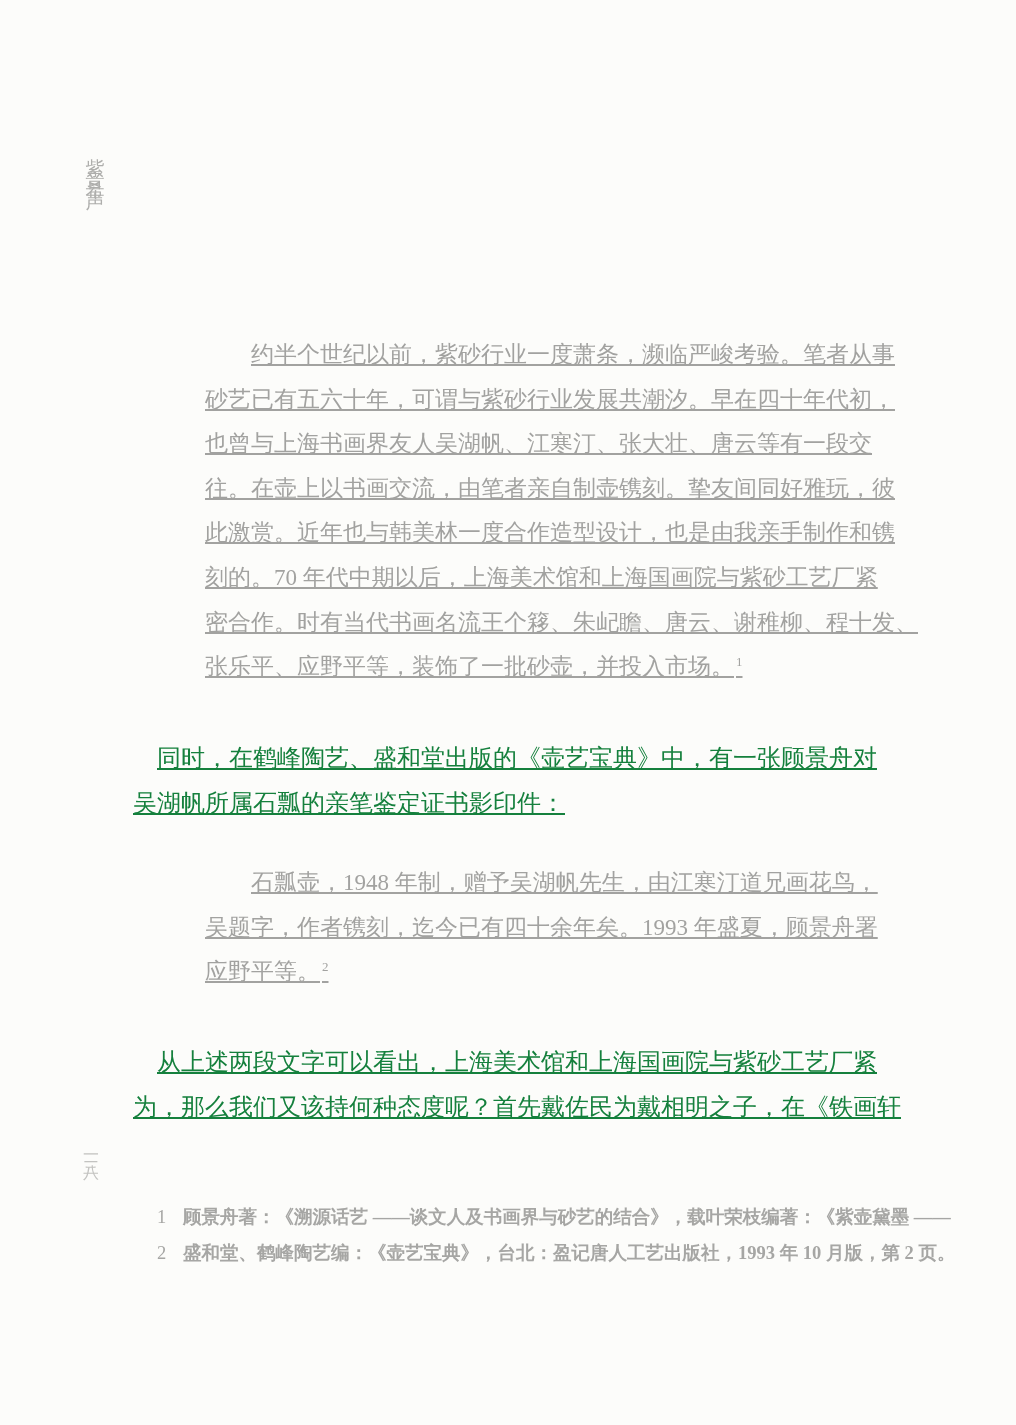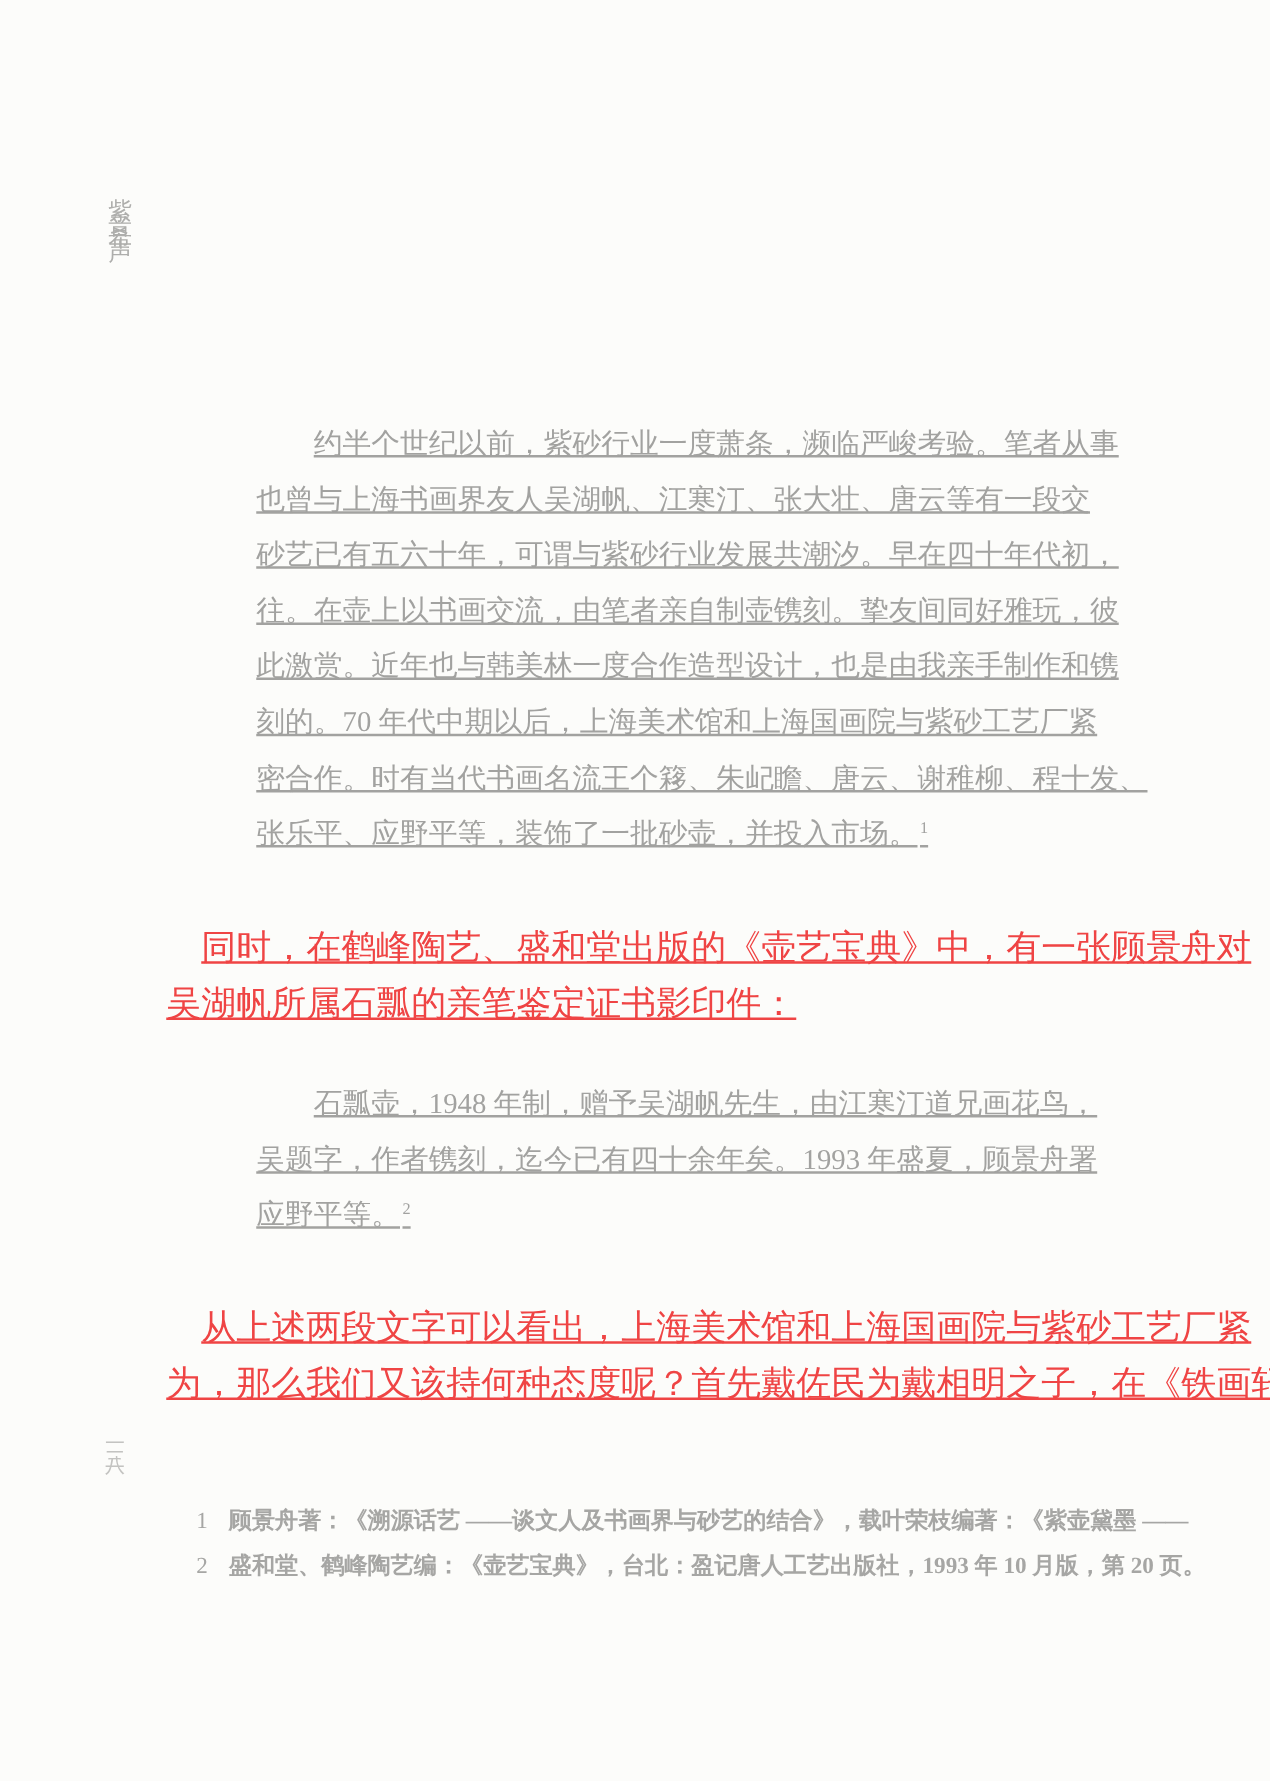--- a/index.html
+++ b/index.html
@@ -55,23 +55,23 @@
     font-size: 23px;
     line-height: 44.6px;
     color: #a2a2a0;
   }
   .q1 { top: 333px; }
   .q2 { top: 861px; }
   
   .bodypara {
     left: 133px;
     width: 784px;
-    font-size: 28px;
+    font-size: 24px;
     line-height: 45.2px;
-    color: #ef4444;
+    color: #15803d;
   }
   .p2 { top: 736px; }
   .p3 { top: 1040px; }
   sup.fnref {
     font-size: 13px;
     vertical-align: super;
     line-height: 0;
     margin-left: 2px;
     color: #a2a2a0;
   }
@@ -99,22 +99,22 @@
 </style>
 </head>
 <body>
 
 <div class="page">
 
   <div class="margin-title">紫音希声</div>
 
   <section class="textblock quote q1">
     <div class="line indent-2">约半个世纪以前，紫砂行业一度萧条，濒临严峻考验。笔者从事</div>
+    <div class="line">砂艺已有五六十年，可谓与紫砂行业发展共潮汐。早在四十年代初，</div>
     <div class="line">也曾与上海书画界友人吴湖帆、江寒汀、张大壮、唐云等有一段交</div>
-    <div class="line">砂艺已有五六十年，可谓与紫砂行业发展共潮汐。早在四十年代初，</div>
     <div class="line">往。在壶上以书画交流，由笔者亲自制壶镌刻。挚友间同好雅玩，彼</div>
     <div class="line">此激赏。近年也与韩美林一度合作造型设计，也是由我亲手制作和镌</div>
     <div class="line">刻的。70 年代中期以后，上海美术馆和上海国画院与紫砂工艺厂紧</div>
     <div class="line">密合作。时有当代书画名流王个簃、朱屺瞻、唐云、谢稚柳、程十发、</div>
     <div class="line"><span>张乐平、应野平等，装饰了一批砂壶，并投入市场。</span><sup class="fnref">1</sup></div>
   </section>
 
   <section class="textblock bodypara p2">
     <div class="line indent-1">同时，在鹤峰陶艺、盛和堂出版的《壶艺宝典》中，有一张顾景舟对</div>
     <div class="line">吴湖帆所属石瓢的亲笔鉴定证书影印件：</div>
@@ -136,18 +136,18 @@
   <div class="footnotes">
     <div class="fn">
       <span class="fn-num">1</span>
       <div class="fn-text">
         <div class="line">顾景舟著：《溯源话艺 ——谈文人及书画界与砂艺的结合》，载叶荣枝编著：《紫壶黛墨 ——</div>
       </div>
     </div>
     <div class="fn">
       <span class="fn-num">2</span>
       <div class="fn-text">
-        <div class="line">盛和堂、鹤峰陶艺编：《壶艺宝典》，台北：盈记唐人工艺出版社，1993 年 10 月版，第 20 页。</div>
+        <div class="line">盛和堂、鹤峰陶艺编：《壶艺宝典》，台北：盈记唐人工艺出版社，1993 年 10 月版，第 2 页。</div>
       </div>
     </div>
   </div>
 
 </div>
 
 </body></html>

